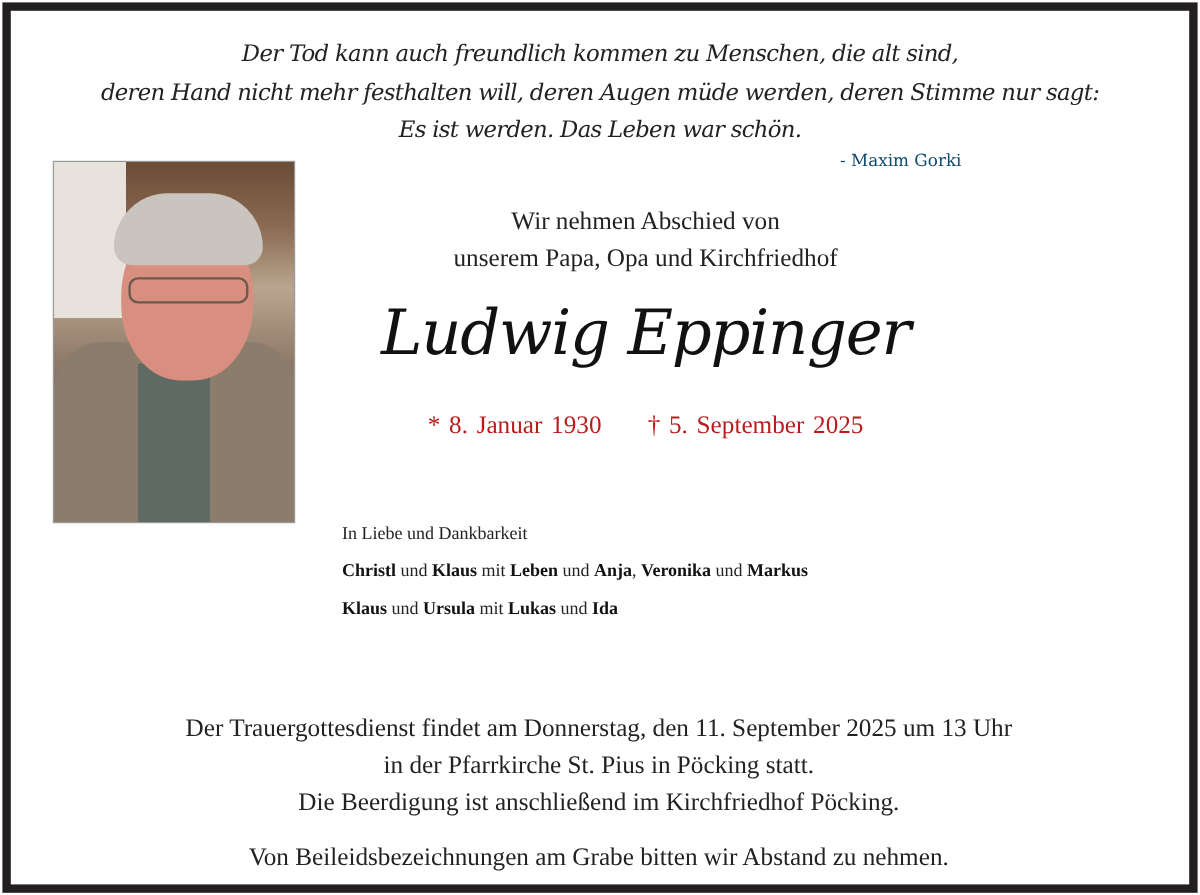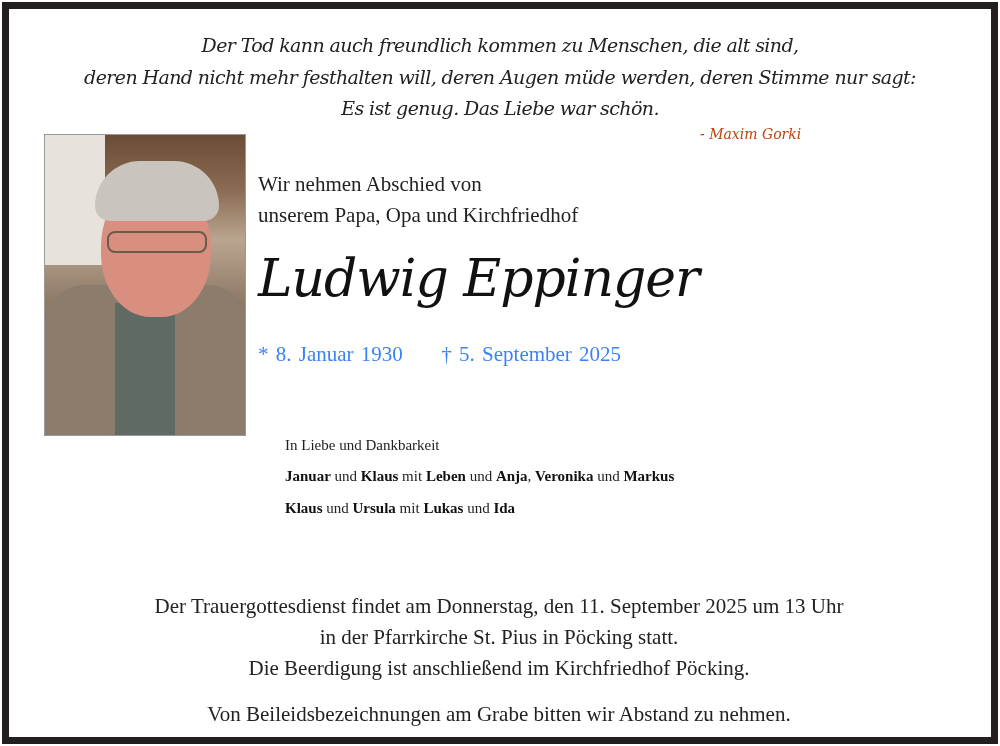--- a/index.html
+++ b/index.html
@@ -1,43 +1,43 @@
 <!DOCTYPE html>
 <html><head>
 <meta charset="utf-8">
 <style>
   html, body { margin:0; padding:0; background:#ffffff; }
   body { width:1000px; height:746px; position:relative; overflow:hidden; font-family:"Liberation Serif", serif; color:#1a1a1a; }
   .frame { position:absolute; left:2px; top:2px; width:996px; height:742px; box-sizing:border-box; border:7px solid #231f20; background:#fff; }
   .quote { position:absolute; left:0; width:1000px; text-align:center; font-family:"DejaVu Serif", serif; font-style:italic; font-size:19px; letter-spacing:-0.6px; color:#222; }
-  .author { position:absolute; left:700px; top:126px; font-family:"DejaVu Serif", serif; font-style:italic; font-size:14px; color:#c2410c;text-align:center; }
+  .author { position:absolute; left:700px; top:126px; font-family:"DejaVu Serif", serif; font-size:14px; color:#0c4a6e;text-align:center; }
   .photo { position:absolute; left:44px; top:134px; width:202px; height:302px; border:1px solid #999; box-sizing:border-box; overflow:hidden;
     background: linear-gradient(180deg,#6b4c36 0%, #8a6a52 18%, #b9a58f 35%, #8f7b68 55%, #7e6f60 75%, #6e6254 100%); }
   .photo .wall { position:absolute; left:0; top:0; width:60px; height:130px; background:#e8e2dc; }
   .photo .head { position:absolute; left:56px; top:42px; width:110px; height:140px; border-radius:50% 50% 45% 45%; background:#d98f7f; }
   .photo .hair { position:absolute; left:50px; top:26px; width:124px; height:60px; border-radius:60px 60px 20px 20px; background:#c9c4be; }
   .photo .glasses { position:absolute; left:62px; top:96px; width:100px; height:22px; border:2px solid #6b5a4d; border-radius:8px; box-sizing:border-box; }
   .photo .vest { position:absolute; left:0; top:150px; width:202px; height:152px; background:#8b7c6b; border-radius:40px 40px 0 0; }
   .photo .shirt { position:absolute; left:70px; top:168px; width:60px; height:134px; background:#5e6a63; }
-  .center { position:absolute; left:258px; width:560px; text-align:left; }
+  .center { position:absolute; left:258px; width:560px; text-align:center; }
   .intro { font-size:21px; color:#222; }
   .name { font-family:"DejaVu Serif", serif; font-style:italic; font-size:52px; color:#111; letter-spacing:-1px; }
-  .dates { font-size:21px; color:#3b82f6; word-spacing:2px; }
+  .dates { font-size:21px; color:#b91c1c; word-spacing:2px; }
   .family { position:absolute; left:285px; font-size:15px; color:#222; }
   .family b { font-weight:bold; color:#111; }
   .service { position:absolute; left:0; width:998px; text-align:center; font-size:21px; color:#222; }
 </style>
 </head>
 <body>
 
 <div class="frame"></div>
 
 <div class="quote" style="top:34px">Der Tod kann auch freundlich kommen zu Menschen, die alt sind,</div>
 <div class="quote" style="top:66px">deren Hand nicht mehr festhalten will, deren Augen müde werden, deren Stimme nur sagt:</div>
-<div class="quote" style="top:97px">Es ist genug. Das Liebe war schön.</div>
+<div class="quote" style="top:97px">Es ist werden. Das Leben war schön.</div>
 <div class="author">- Maxim Gorki</div>
 
 <div class="photo" title="Portrait of Ludwig Eppinger">
   <div class="wall"></div>
   <div class="vest"></div>
   <div class="shirt"></div>
   <div class="head"></div>
   <div class="hair"></div>
   <div class="glasses"></div>
 </div>
@@ -45,19 +45,19 @@
 <div class="center intro" style="top:172px">Wir nehmen Abschied von</div>
 <div class="center intro" style="top:203px">unserem Papa, Opa und Kirchfriedhof</div>
 <div class="center name" style="top:248px">Ludwig Eppinger</div>
 <div class="center dates" style="top:342px">
   <span>* 8. Januar 1930</span>
   <span style="display:inline-block;width:24px"></span>
   <span>† 5. September 2025</span>
 </div>
 
 <div class="family" style="top:437px">In Liebe und Dankbarkeit</div>
-<div class="family" style="top:468px" id="fam1"><b>Januar</b><span> und </span><b>Klaus</b><span> mit </span><b>Leben</b><span> und </span><b>Anja</b><span>, </span><b>Veronika</b><span> und </span><b>Markus</b></div>
+<div class="family" style="top:468px" id="fam1"><b>Christl</b><span> und </span><b>Klaus</b><span> mit </span><b>Leben</b><span> und </span><b>Anja</b><span>, </span><b>Veronika</b><span> und </span><b>Markus</b></div>
 <div class="family" style="top:500px" id="fam2"><b>Klaus</b><span> und </span><b>Ursula</b><span> mit </span><b>Lukas</b><span> und </span><b>Ida</b></div>
 
 <div class="service" style="top:594px">Der Trauergottesdienst findet am Donnerstag, den 11. September 2025 um 13 Uhr</div>
 <div class="service" style="top:625px">in der Pfarrkirche St. Pius in Pöcking statt.</div>
 <div class="service" style="top:656px">Die Beerdigung ist anschließend im Kirchfriedhof Pöcking.</div>
 <div class="service" style="top:702px">Von Beileidsbezeichnungen am Grabe bitten wir Abstand zu nehmen.</div>
 
 </body></html>

